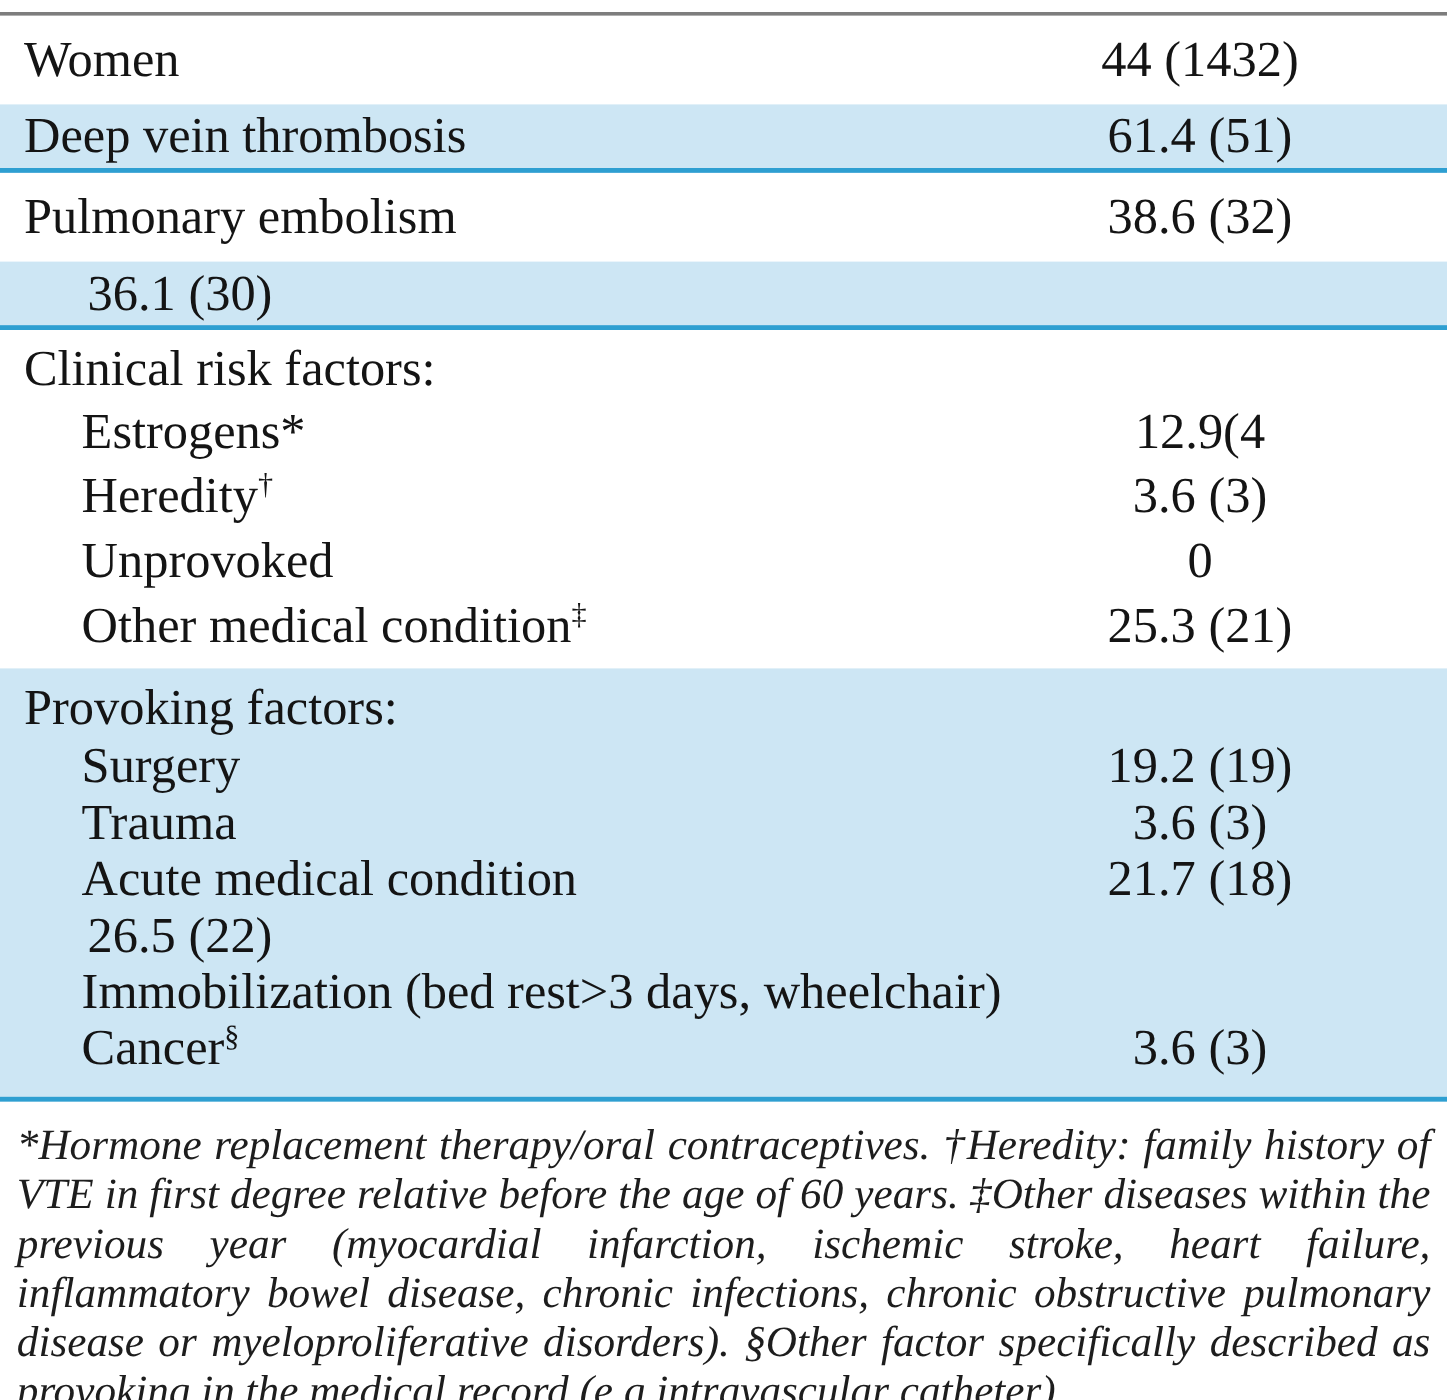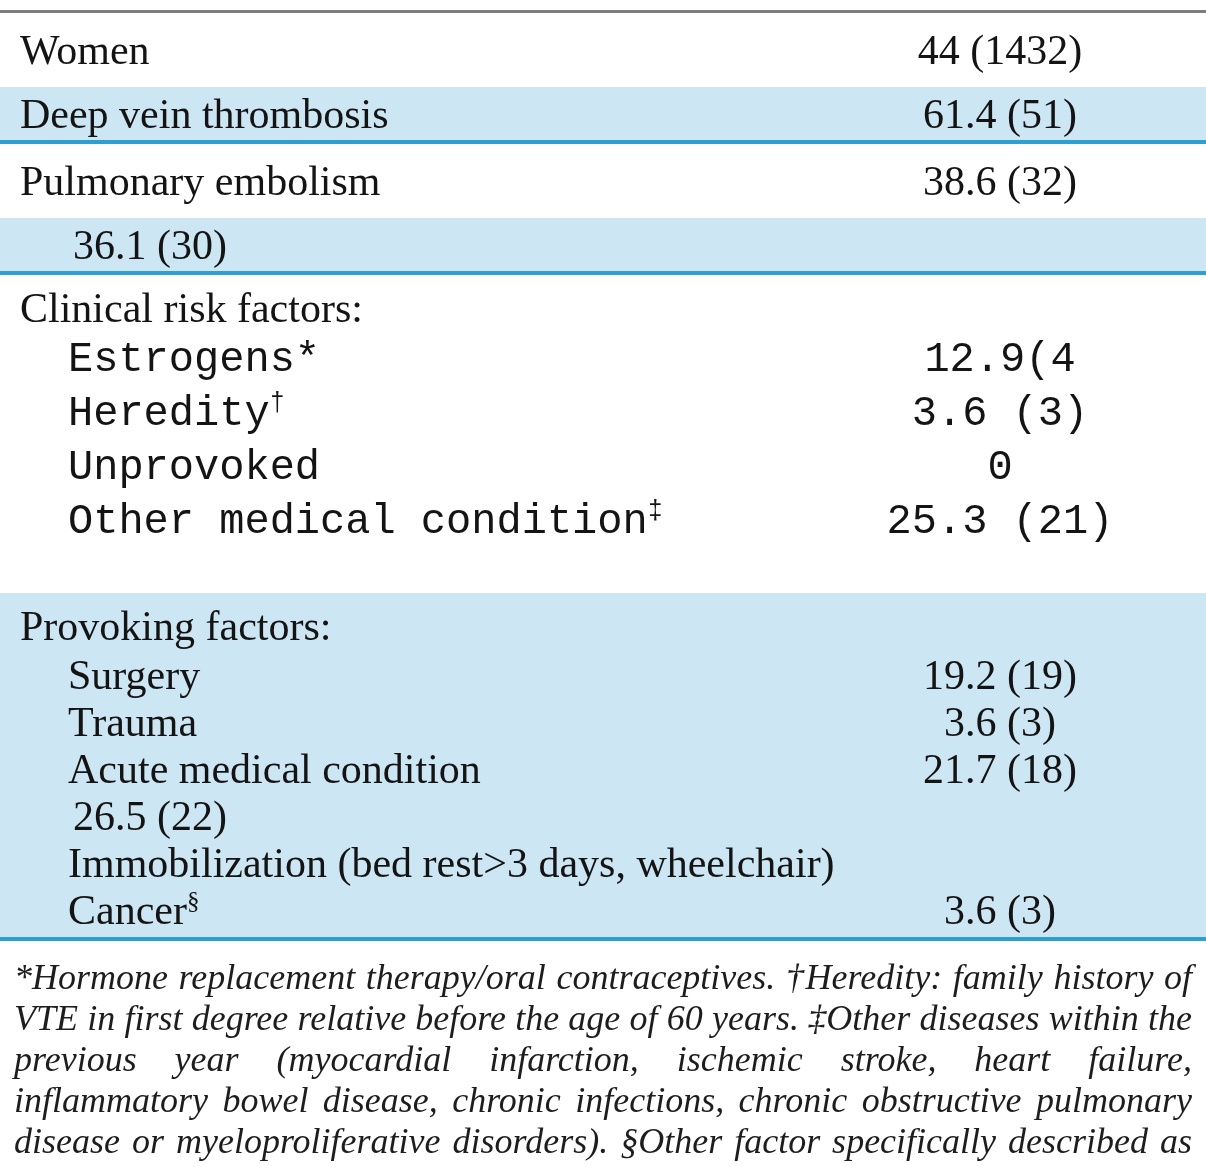--- a/index.html
+++ b/index.html
@@ -35,23 +35,23 @@
     width: 300px;
     margin-right: 56px;
     text-align: center;
     white-space: nowrap;
   }
   .r-tall   { height: 74px; }
   .r-band   { height: 53px; }
   .hl       { background: #cde6f4; }
   .bord     { border-bottom: 4px solid #2e9fd1; }
   .section.plain { padding: 8px 0 8px 0; }
-  .section.hl    { padding: 8px 0 4px 0; margin-top: 36px; }
+  .section.hl    { padding: 8px 0 17px 0; }
   .sect-header { height: 50px; }
-  .section.plain .item { height: 54px; font-family: Liberation Mono, monospace; }
+  .section.plain .item { height: 54px; }
   .section.hl .item    { height: 47px; }
   .item .label { padding-left: 68px; }
   .suplbl {
     font-size: 60%;
     vertical-align: super;
     line-height: 0;
   }
   .footnote {
     padding: 16px 14px 0 14px;
     font-size: 36px;

